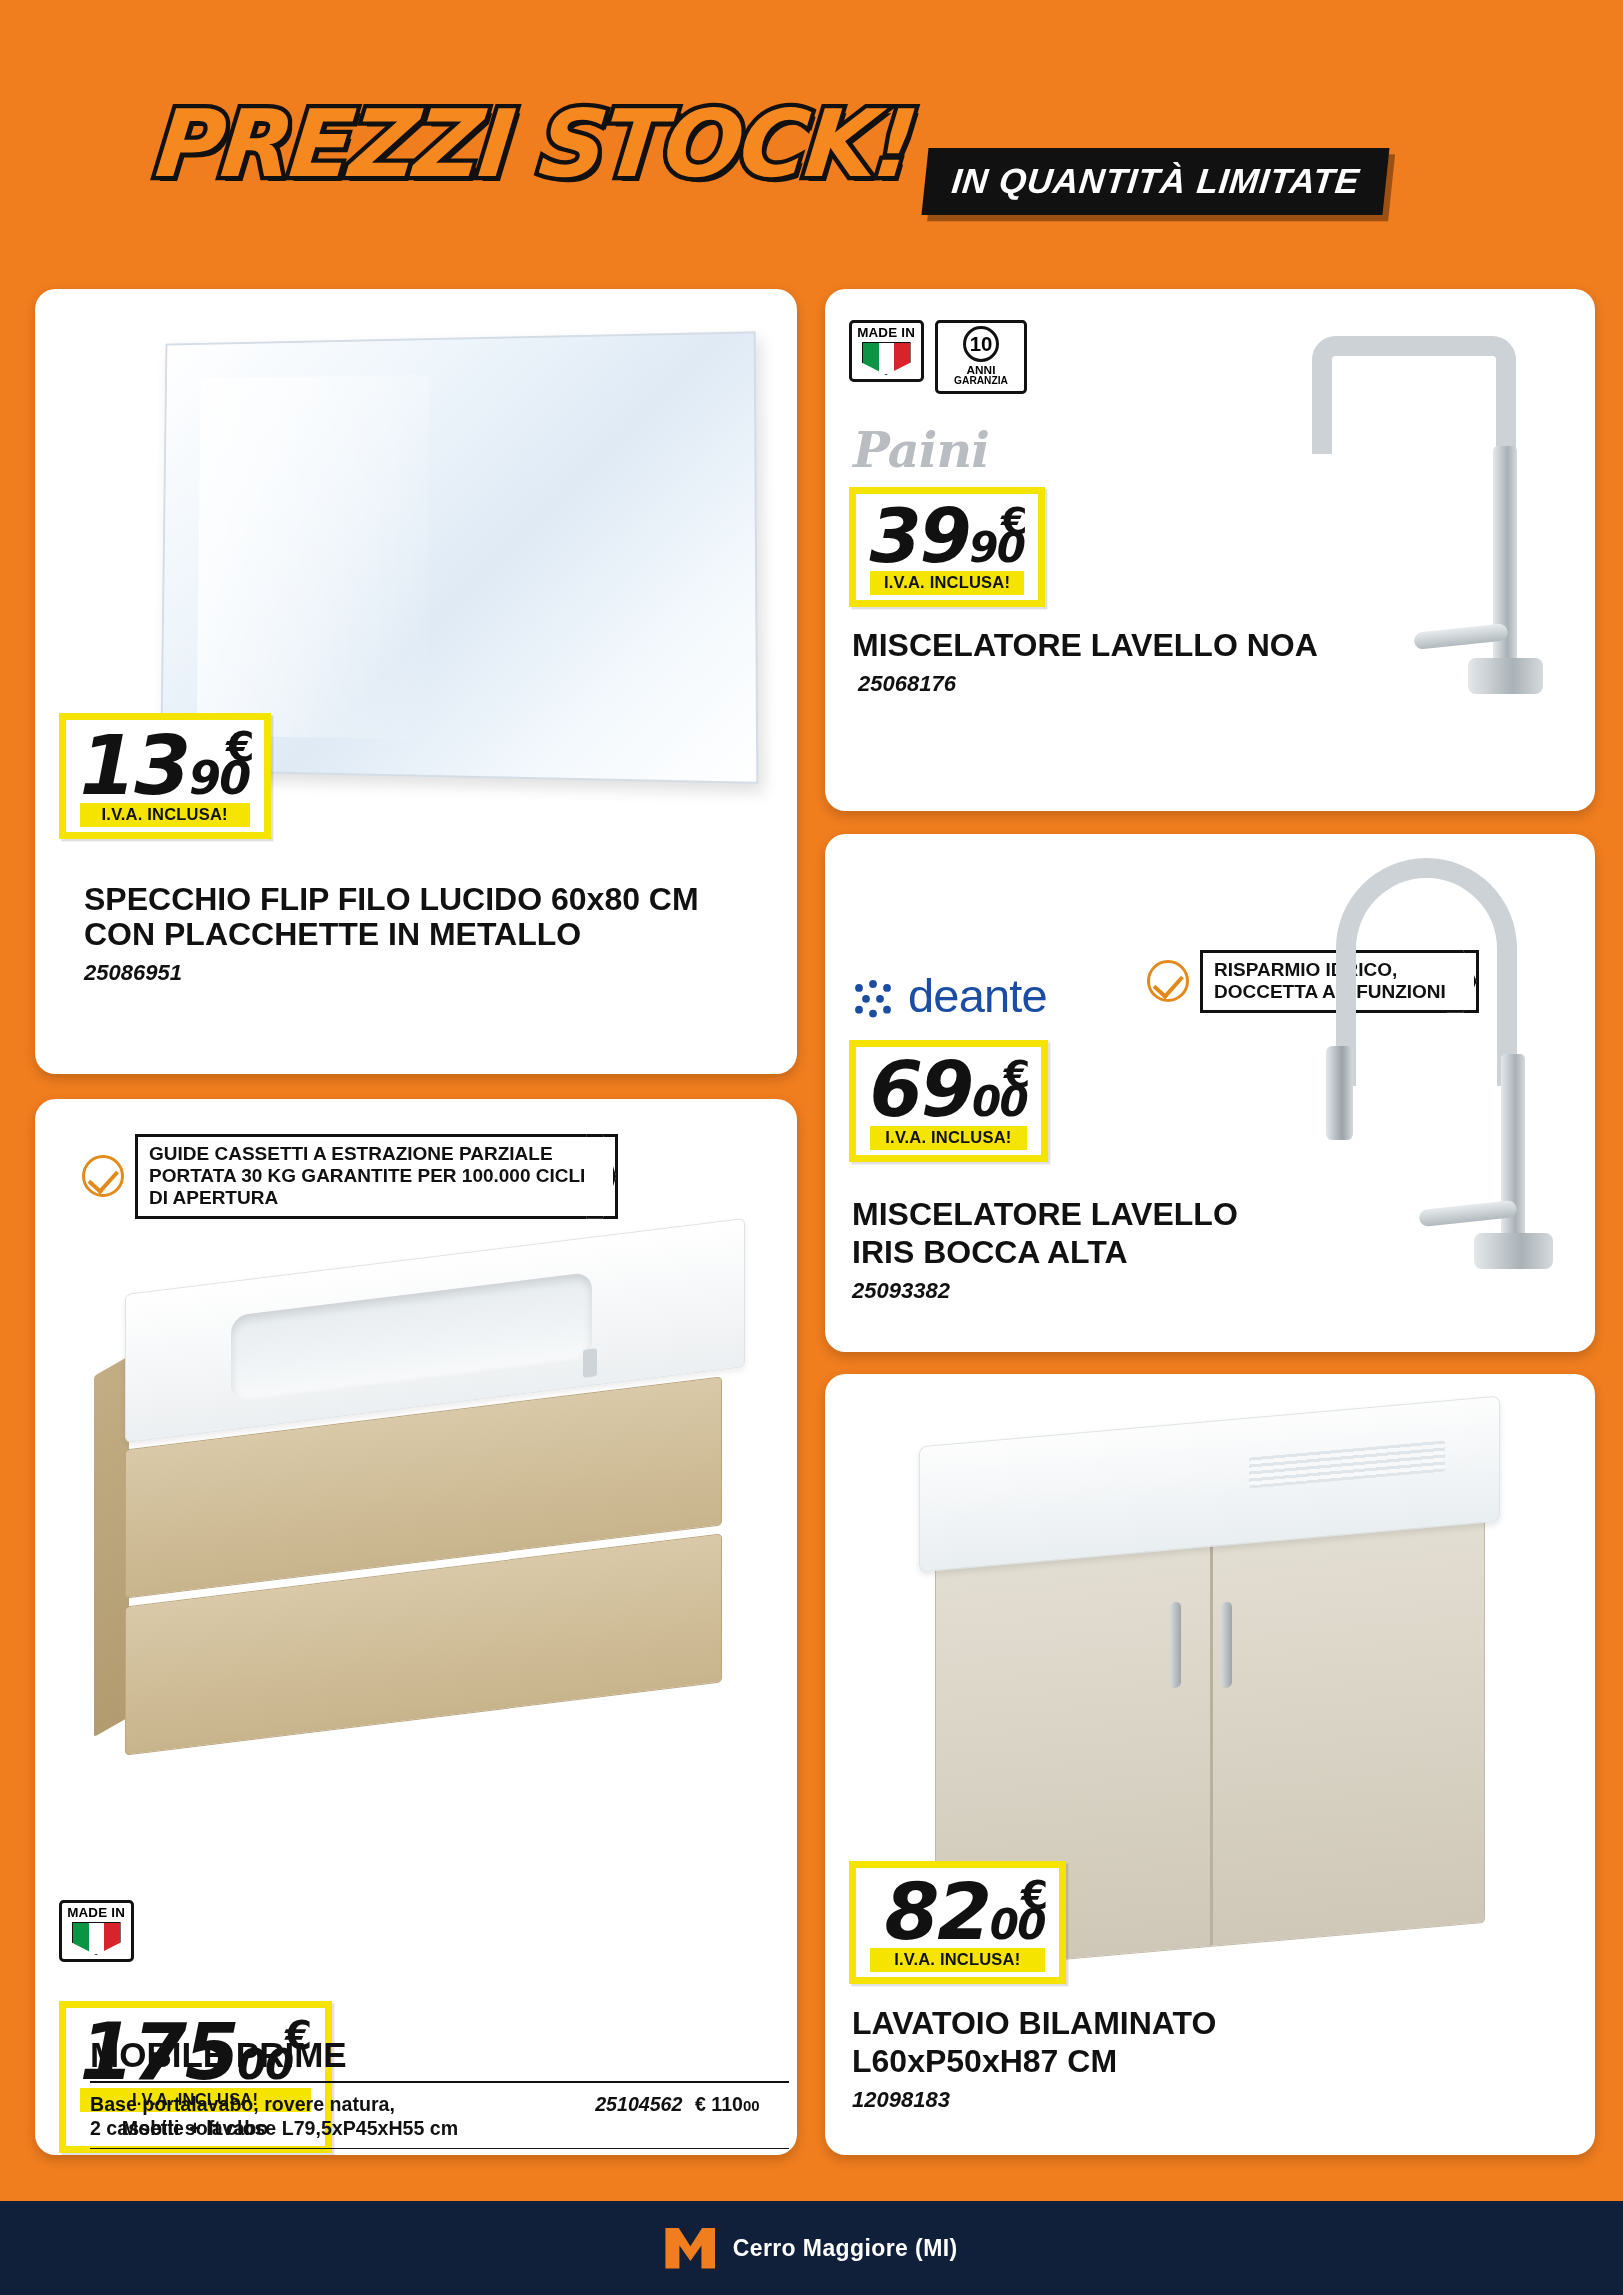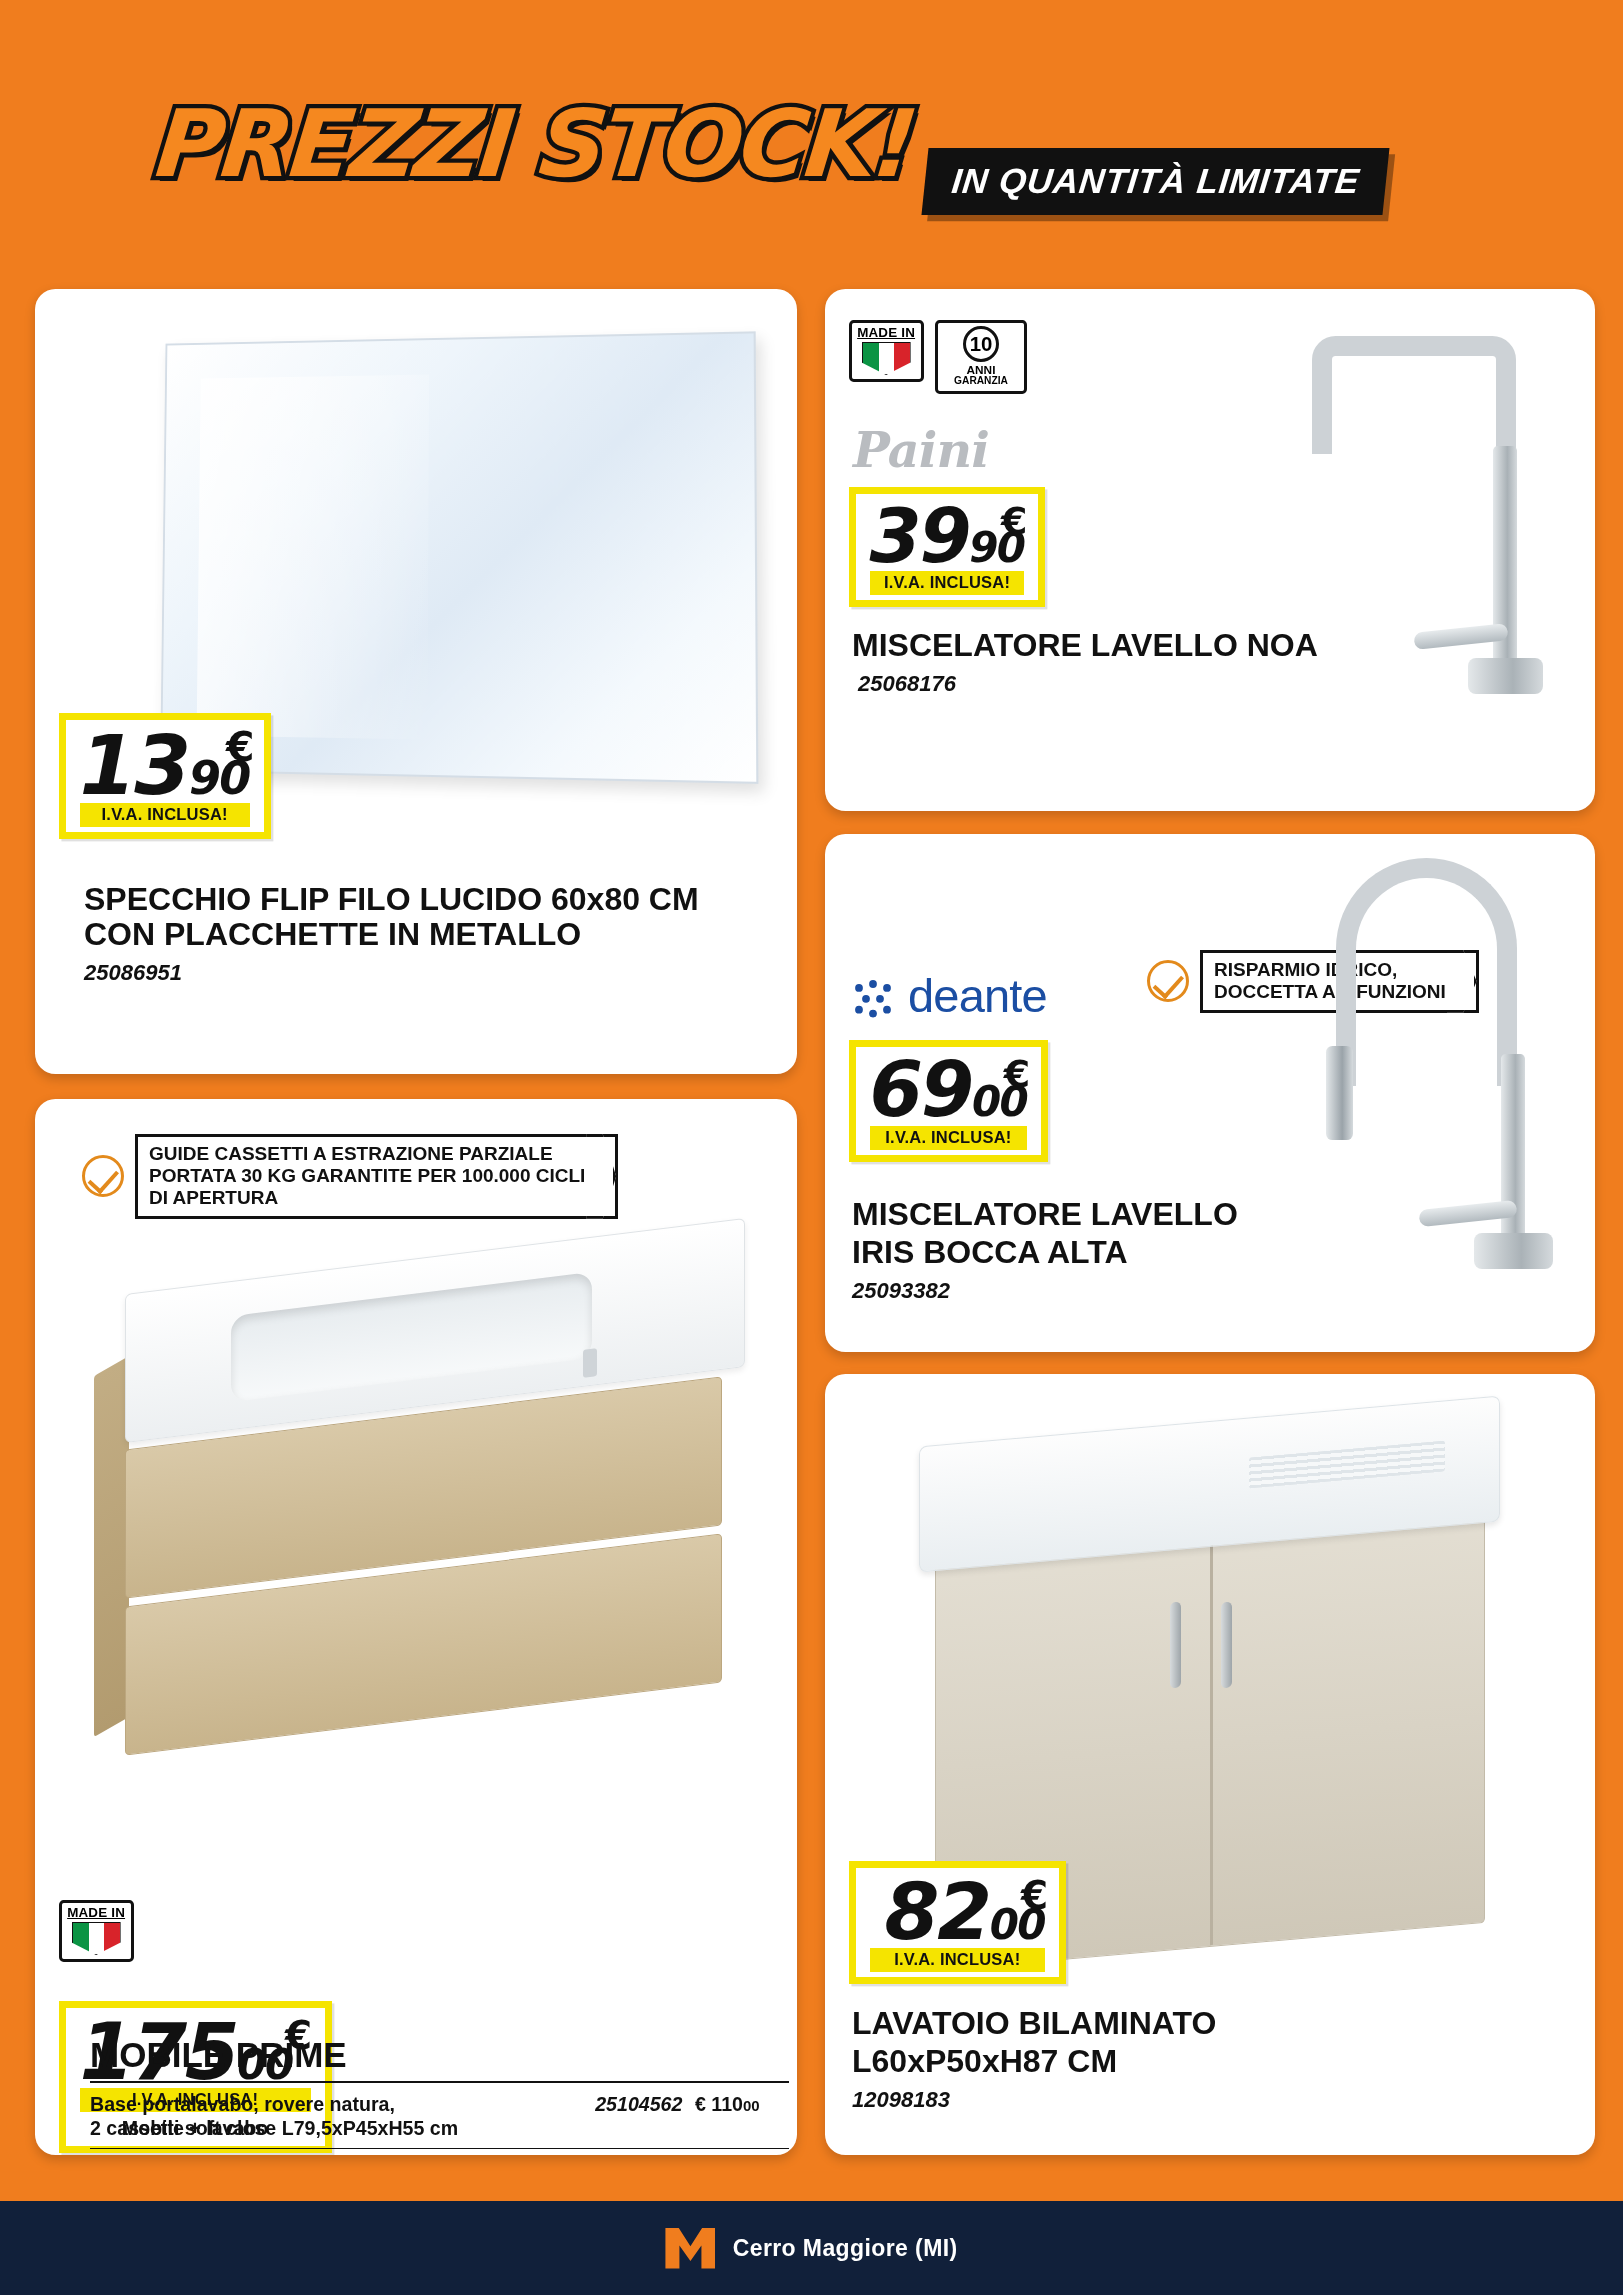--- a/index.html
+++ b/index.html
@@ -108,21 +108,21 @@
   
   .made-in {
     position: absolute;
     width: 75px;
     border: 3.1px solid #111;
     border-radius: 4.7px;
     background: #fff;
     text-align: center;
     padding-bottom: 3.9px;
   }
-  .made-in .lbl { font-size: 13.4px; font-weight: 800; padding: 2.4px 0 1.6px 0; letter-spacing: 0.2px; text-decoration: underline; }
+  .made-in .lbl { font-size: 13.4px; font-weight: 800; padding: 2.4px 0 1.6px 0; letter-spacing: 0.2px; }
   .made-in .flag {
     width: 49px; height: 33px; margin: 0 auto;
     border: 1.6px solid #111;
     background: linear-gradient(to right, #0b9444 0 33.3%, #fff 33.3% 66.6%, #d8232a 66.6% 100%);
     clip-path: polygon(0 0, 100% 0, 100% 62%, 50% 100%, 0 62%);
   }
   .warranty {
     position: absolute;
     width: 92px;
     border: 3.1px solid #111;

